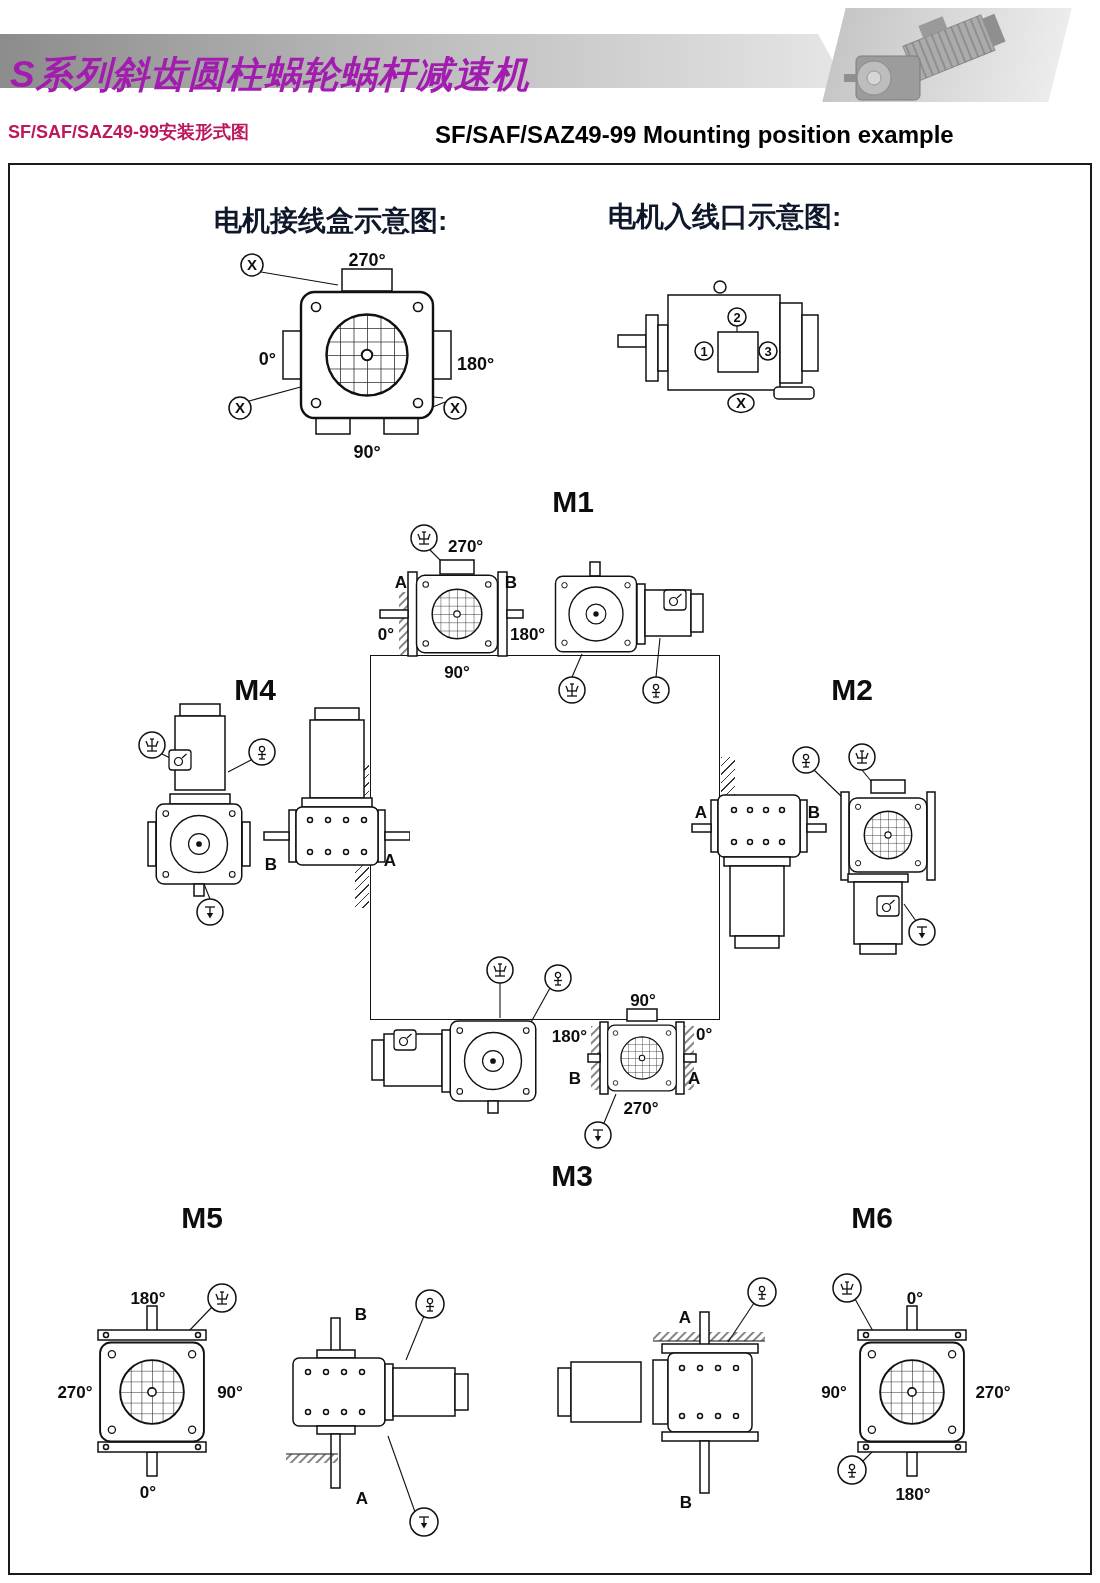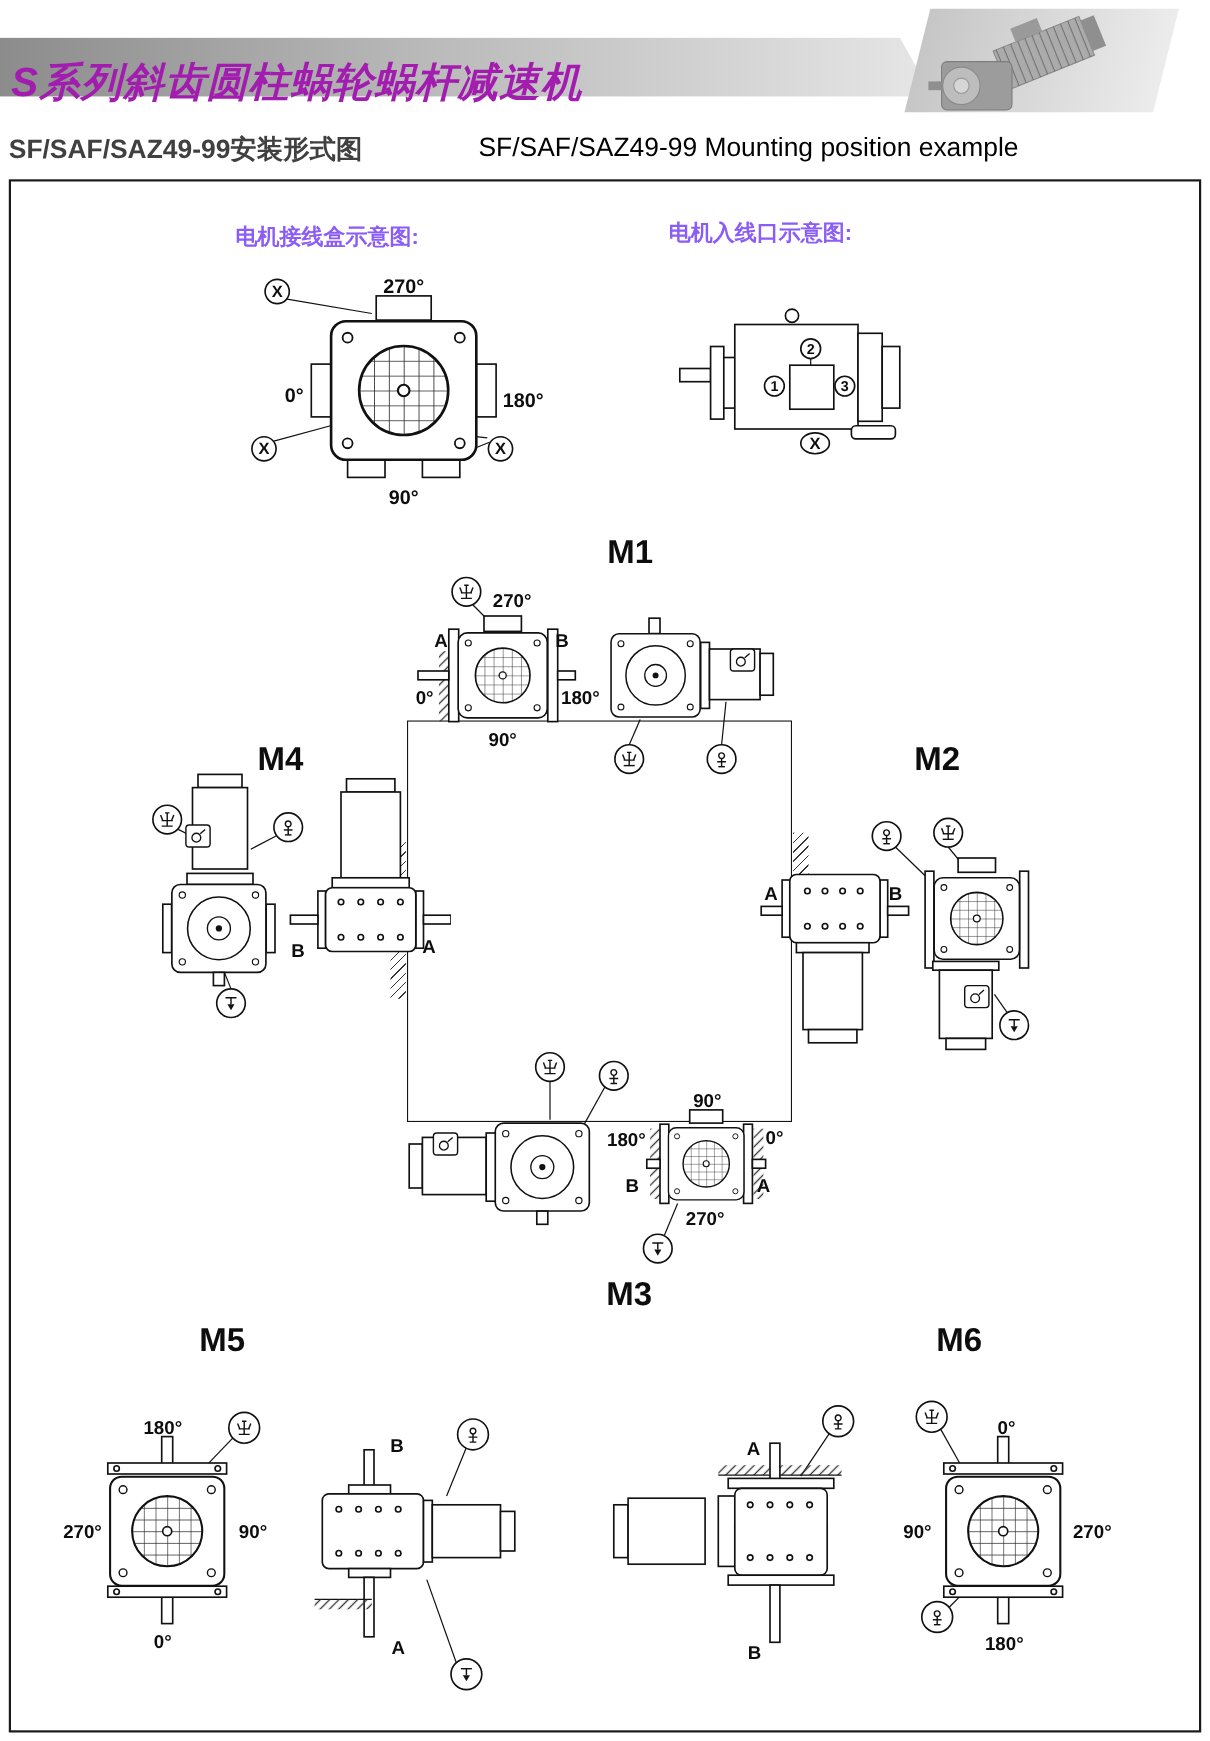--- a/index.html
+++ b/index.html
@@ -6,28 +6,28 @@
   html,body { background:#fff; font-family:"Liberation Sans",sans-serif; }
   .page { position:relative; width:1100px; height:1583px; background:#fff; overflow:hidden; }
 
   .banner { position:absolute; left:0; top:34px; width:848px; height:54px;
             background:linear-gradient(90deg,#8c8c8c 0%,#b9b9b9 45%,#e6e6e6 100%);
             clip-path:polygon(0 0,818px 0,848px 100%,0 100%); }
   .banner2 { position:absolute; left:834px; top:8px; width:226px; height:94px;
              background:linear-gradient(90deg,#c6c6c6,#ececec); transform:skewX(-14deg); }
   .title { position:absolute; left:10px; top:30px; font-size:37px; font-weight:bold;
            font-style:italic; color:#a21caf; letter-spacing:1px; white-space:nowrap;margin-top:20px; }
-  .sub-cn { position:absolute; left:8px; top:120px; font-size:24px; font-weight:bold; color:#404040; }
-  .sub-en { position:absolute; left:435px; top:121px; font-size:24px; font-weight:normal; color:#000; }
+  .sub-cn { position:absolute; left:8px; top:120px; font-size:18px; font-weight:bold; color:#be185d; }
+  .sub-en { position:absolute; left:435px; top:121px; font-size:24px; font-weight:bold; color:#000; }
 
   .main-box { position:absolute; left:8px; top:163px; width:1084px; height:1412px; border:2px solid #1a1a1a; background:#fff; }
   .square { position:absolute; left:370px; top:655px; width:350px; height:365px; border:1.6px solid #141414; }
   .hstrip { position:absolute; background:repeating-linear-gradient(135deg,#333 0 1px,transparent 1px 6px); }
 
-  .sec-title { position:absolute; font-size:20px; font-weight:bold; color:#8b5cf6; white-space:nowrap;text-align:center; }
+  .sec-title { position:absolute; font-size:28px; font-weight:bold; color:#0f172a; white-space:nowrap;text-align:center; }
   .d { position:absolute; }
 
   svg text { font-family:"Liberation Sans",sans-serif; fill:#0d0d0d; }
   .ol  { fill:#fff; stroke:#111; stroke-width:1.5; }
   .ind { fill:#fff; stroke:#111; stroke-width:1.5; }
   .ld  { stroke:#111; stroke-width:1.1; }
   .ang { font-size:17px; font-weight:bold; }
   .ang-lg { font-size:18px; font-weight:bold; }
   .port { font-size:17px; font-weight:bold; }
   .mlab { font-size:30px; font-weight:bold; }

